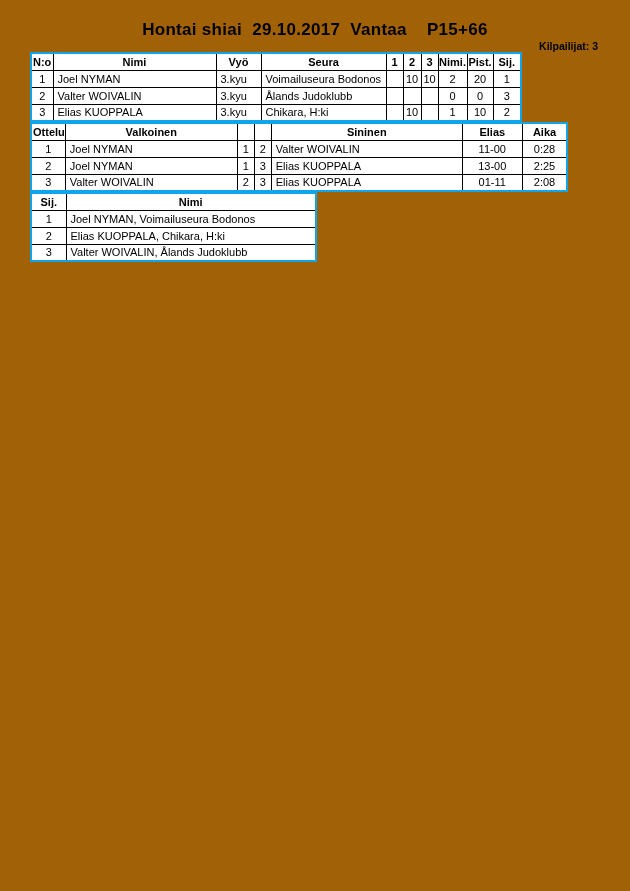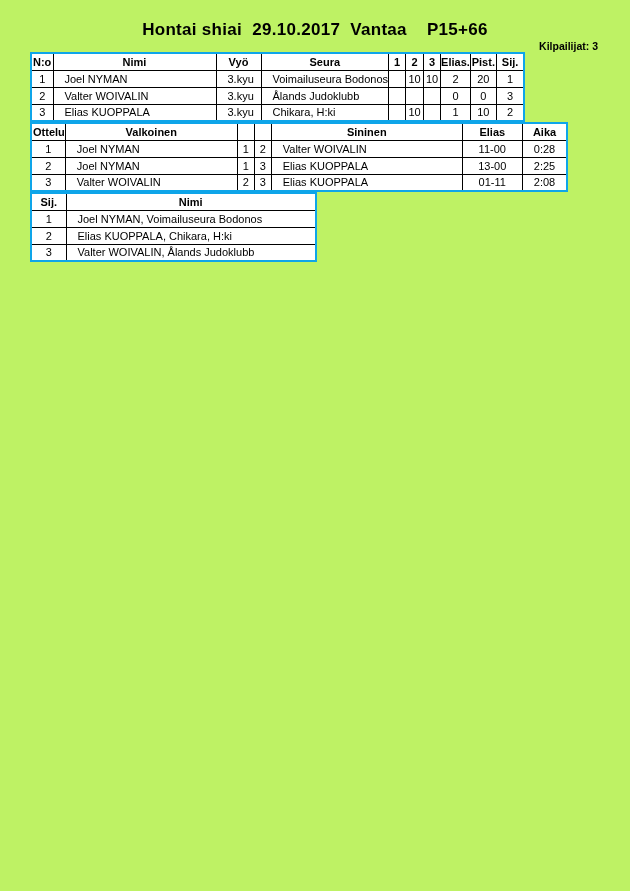--- a/index.html
+++ b/index.html
@@ -1,19 +1,19 @@
 <!DOCTYPE html>
 <html><head>
 <meta charset="utf-8">
 <style>
   * { margin: 0; padding: 0; box-sizing: border-box; }
   html, body { background: #e8e8e8; }
   body { font-family: "Liberation Sans", sans-serif; }
   .page {
-    width: 630px; height: 891px; background: #bef264;
+    width: 630px; height: 891px; background: #a16207;
     margin: 0 auto; position: relative; padding-top: 20px;
     color: #000;
   }
   .title {
     text-align: center; font-size: 17px; font-weight: bold;
     white-space: pre; letter-spacing: 0.3px;
   }
   .count-label {
     text-align: right; padding-right: 32px;
     font-size: 10.5px; font-weight: bold; 
@@ -31,21 +31,21 @@
     background: #fff;
   }
   th, td {
     border: 1px solid #000;
     font-size: 11px; height: 17px;
     overflow: hidden; white-space: nowrap;
     vertical-align: middle; padding: 0;
   }
   th { font-weight: bold; text-align: center; }
   th.left { text-align: left; padding-left: 1px; }
-  td.txt { text-align: left; padding-left: 11px; }
+  td.txt { text-align: left; padding-left: 4px; }
   td.num { text-align: center; }
 </style>
 </head>
 <body>
 
 <div class="page">
 
   <div class="title">Hontai shiai  29.10.2017  Vantaa    P15+66</div>
   <div class="count-label">Kilpailijat: 3</div>
 
@@ -64,21 +64,21 @@
     </colgroup>
     <thead>
       <tr>
         <th class="left">N:o</th>
         <th>Nimi</th>
         <th>Vyö</th>
         <th>Seura</th>
         <th>1</th>
         <th>2</th>
         <th>3</th>
-        <th>Elias.</th>
+        <th>Nimi.</th>
         <th>Pist.</th>
         <th>Sij.</th>
       </tr>
     </thead>
     <tbody>
       <tr>
         <td class="num">1</td>
         <td class="txt">Joel NYMAN</td>
         <td class="txt">3.kyu</td>
         <td class="txt">Voimailuseura Bodonos</td>

